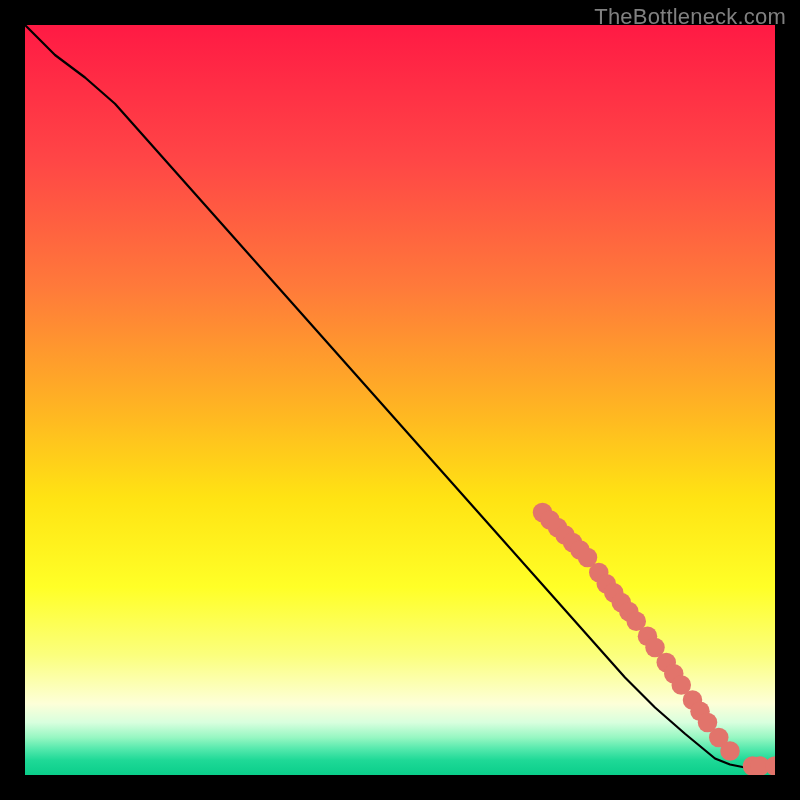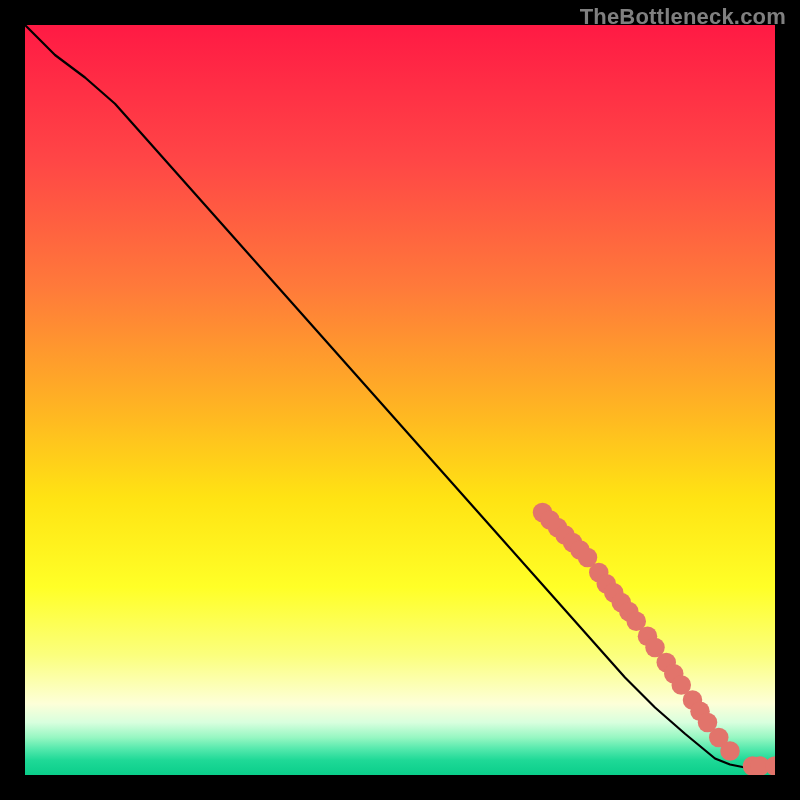--- a/index.html
+++ b/index.html
@@ -16,21 +16,21 @@
     width: 800px;
     height: 800px;
     background: #000;
   }
   .watermark {
     position: absolute;
     top: 4px;
     right: 14px;
     color: #808080;
     font-size: 22px;
-    font-weight: 700;
+    font-weight: 400;
     letter-spacing: 0.2px;
     z-index: 10;
   }
   .plot-wrap {
     position: absolute;
     left: 25px;
     top: 25px;
     width: 750px;
     height: 750px;
     background: #000;

